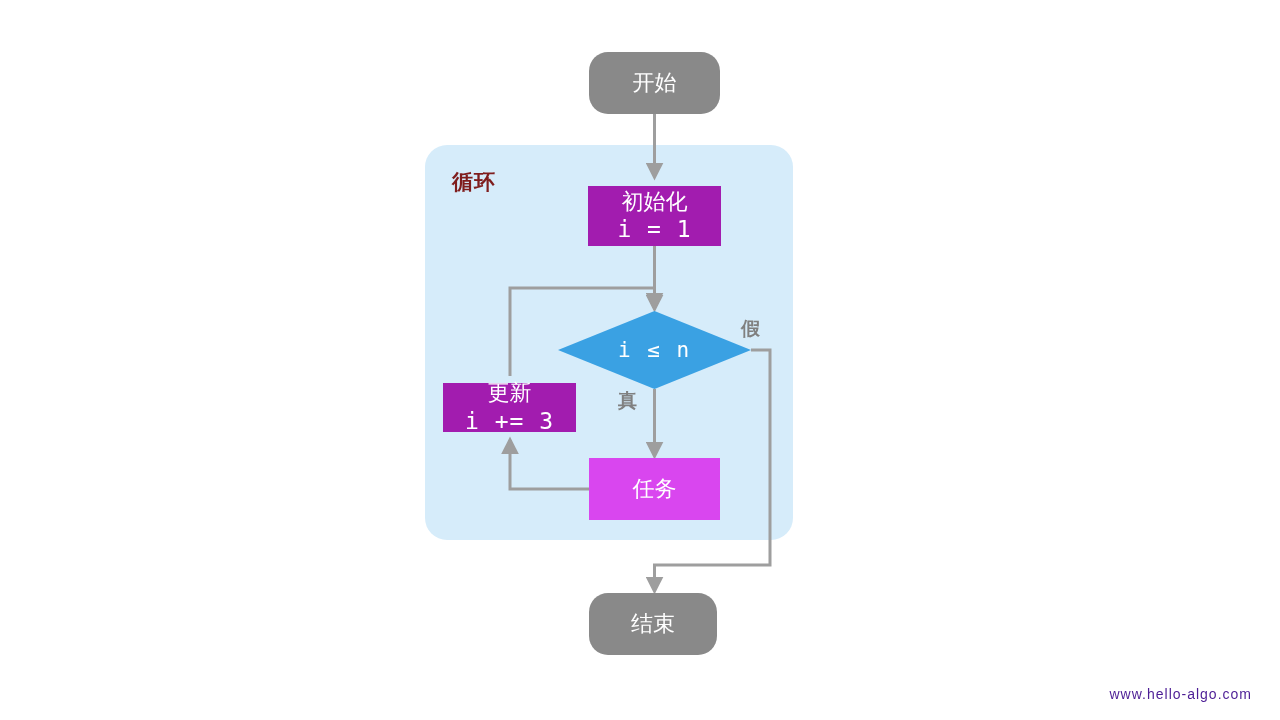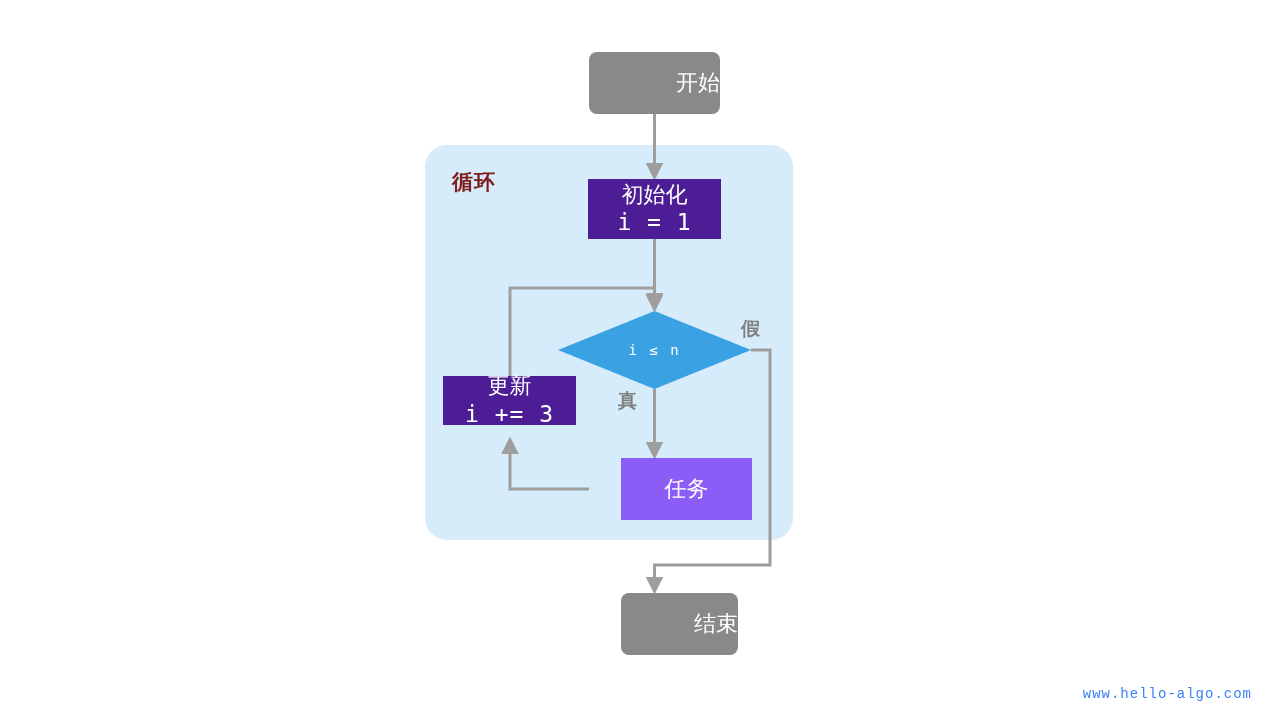--- a/index.html
+++ b/index.html
@@ -56,28 +56,27 @@
     font-size: 22px;
   }
   .node .code {
     font-family: "DejaVu Sans Mono", "Liberation Mono", monospace;
     font-size: 23px;
     letter-spacing: 1px;
   }
 
   .terminator {
     background: #898989;
-    border-radius: 8px;
-    align-items: flex-end;
+    border-radius: 19px;
   }
-  .process-blue { background: #4c1d95; }
-  .process-green { background: #8b5cf6; margin-left: 32px; }
+  .process-blue { background: #a21caf; margin-top: 7px; }
+  .process-green { background: #d946ef; }
 
   #node-start  { left: 589px; top: 52px;  width: 131px; height: 62px; }
-  #node-end    { left: 621px; top: 593px; width: 117px; height: 62px; }
+  #node-end    { left: 589px; top: 593px; width: 128px; height: 62px; }
   #node-init   { left: 588px; top: 179px; width: 133px; height: 60px; }
   #node-update { left: 443px; top: 376px; width: 133px; height: 49px; }
   #node-task   { left: 589px; top: 458px; width: 131px; height: 62px; }
 
   
   #node-cond {
     position: absolute;
     left: 558px;
     top: 311px;
     width: 193px;
@@ -90,21 +89,21 @@
     clip-path: polygon(50% 0%, 100% 50%, 50% 100%, 0% 50%);
   }
   #node-cond .diamond-text {
     position: absolute;
     inset: 0;
     display: flex;
     align-items: center;
     justify-content: center;
     color: #ffffff;
     font-family: "DejaVu Sans Mono", "Liberation Mono", monospace;
-    font-size: 14px;
+    font-size: 21px;
     letter-spacing: 2px;
   }
 
   
   .edge-label {
     position: absolute;
     font-size: 19px;
     font-weight: bold;
     color: #808080;
     white-space: nowrap;
@@ -120,23 +119,23 @@
     width: 1280px;
     height: 720px;
     pointer-events: none;
   }
 
   
   #watermark {
     position: absolute;
     right: 28px;
     bottom: 18px;
-    font-family: Liberation Mono, monospace;
+    font-family: Liberation Sans, sans-serif;
     font-size: 14px;
-    color: #3b82f6;
+    color: #4c1d95;
     letter-spacing: 1px;
   }
 </style>
 </head>
 <body>
 
 <div id="stage">
 
   <div class="loop-group"></div>
   <div class="loop-label">循环</div>

